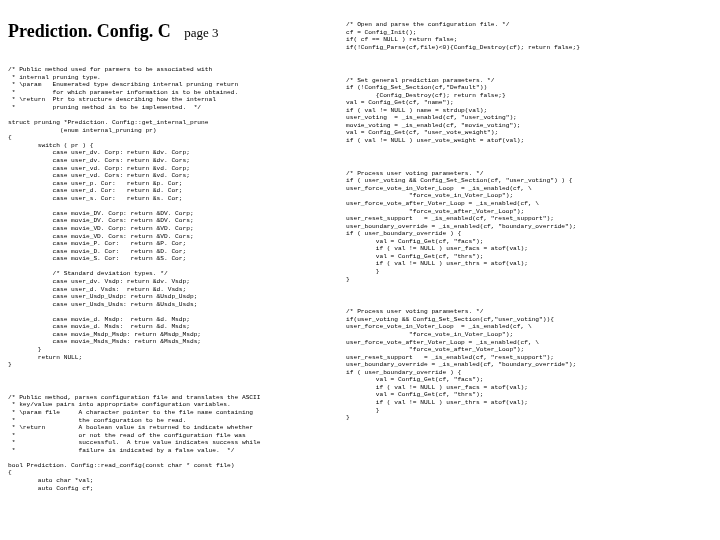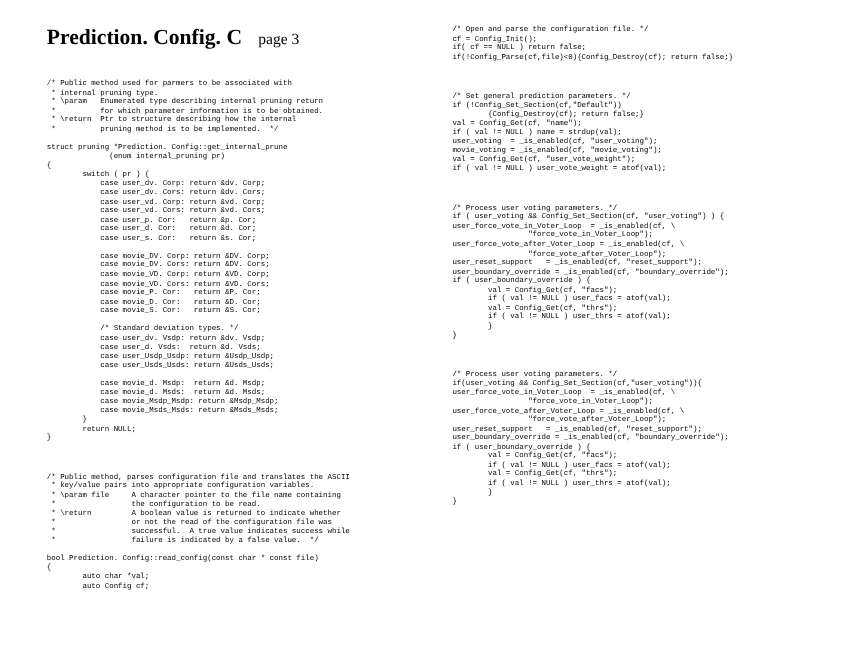--- a/index.html
+++ b/index.html
@@ -10,21 +10,20 @@
     height: 540px;
     overflow: hidden;
     font-family: "Courier New", monospace;
   }
   .page {
     display: flex;
     width: 680px;
     height: 540px;
     box-sizing: border-box;
     padding: 6px 8px;
-    margin-left: 31px;
   }
   .col {
     width: 50%;
     box-sizing: border-box;
     font-size: 6.2px;
     line-height: 1.22;
     white-space: pre;
     color: #000;
   }
   .col.left  { padding-right: 6px; }

